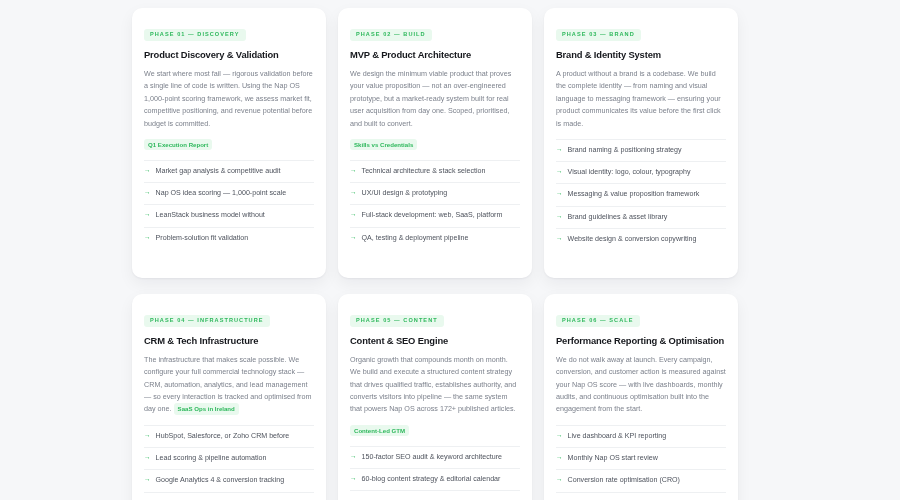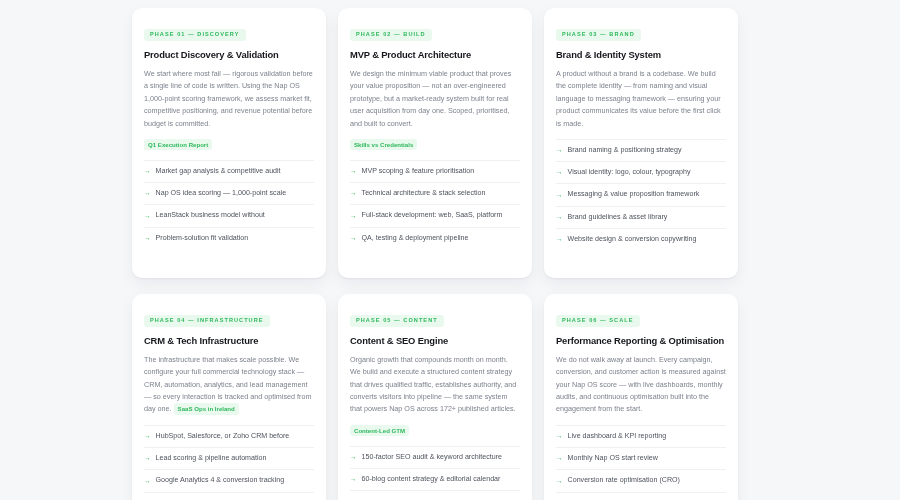--- a/index.html
+++ b/index.html
@@ -60,21 +60,21 @@
     padding: 2px 4px;
     border-radius: 3px;
     line-height: 1.25;
     white-space: nowrap;
     vertical-align: baseline;
   }
   .tag-block { margin-top: 3px; }
   .list { margin-top: 9px; list-style: none; }
   .list-item {
     display: flex;
-    align-items: center;
+    align-items: flex-start;
     gap: 5px;
     font-size: 7.1px;
     color: #4d525c;
     line-height: 1.3;
     padding: 6px 0 6px 0;
     border-top: 1px solid #eef0f2;
   }
   .list-item:first-child { border-top: 1px solid #eef0f2; }
   .arrow-icon {
     color: #2eb85c;
@@ -103,25 +103,25 @@
           <span class="li-text">LeanStack business model without</span>
         </li>
         <li class="list-item">
           <span class="arrow-icon">→</span>
           <span class="li-text">Problem-solution fit validation</span>
         </li>
       </ul></div>
     <div class="card"><span class="badge">PHASE 02 — BUILD</span><div class="card-title">MVP &amp; Product Architecture</div><div class="card-desc"><span>We design the minimum viable product that proves your value proposition — not an over-engineered prototype, but a market-ready system built for real user acquisition from day one. Scoped, prioritised, and built to convert.</span></div><div class="tag-block"><span class="tag">Skills vs Credentials</span></div><ul class="list">
         <li class="list-item">
           <span class="arrow-icon">→</span>
-          <span class="li-text">MVP scoping &amp; feature prioritisation</span>
+          <span class="li-text">Technical architecture &amp; stack selection</span>
         </li>
         <li class="list-item">
           <span class="arrow-icon">→</span>
-          <span class="li-text">Technical architecture &amp; stack selection</span>
+          <span class="li-text">UX/UI design &amp; prototyping</span>
         </li>
         <li class="list-item">
           <span class="arrow-icon">→</span>
           <span class="li-text">Full-stack development: web, SaaS, platform</span>
         </li>
         <li class="list-item">
           <span class="arrow-icon">→</span>
           <span class="li-text">QA, testing &amp; deployment pipeline</span>
         </li>
       </ul></div>

